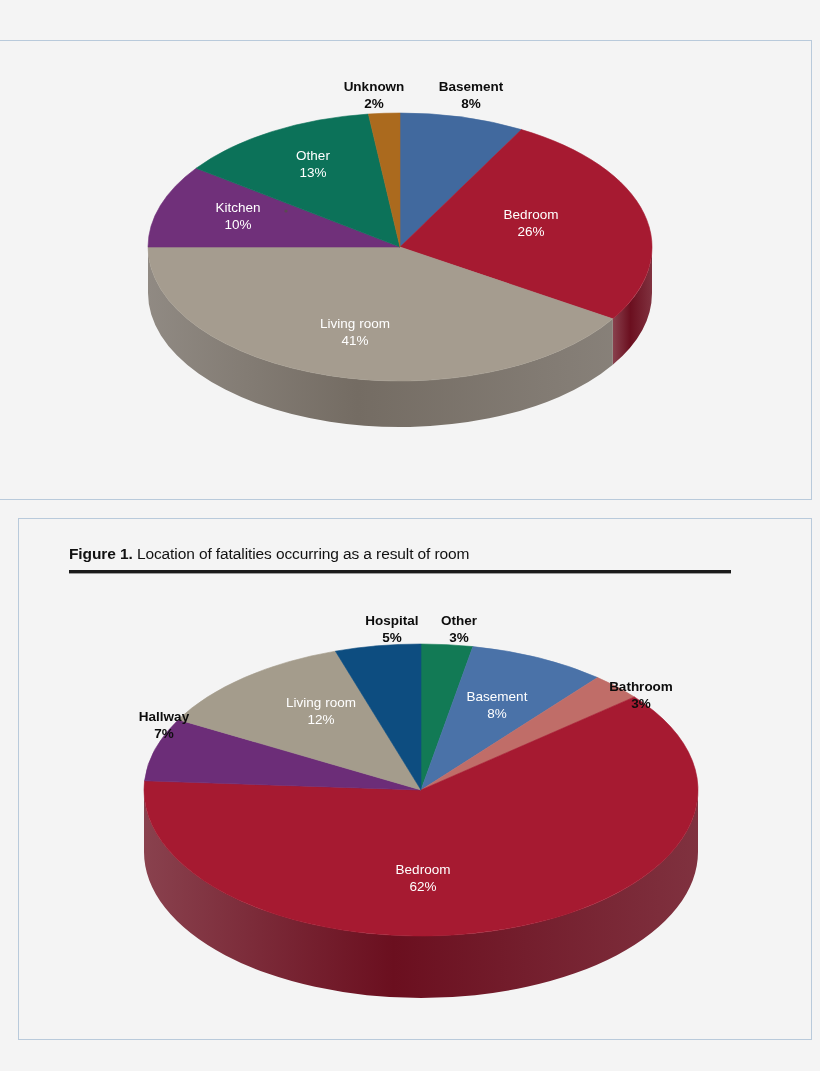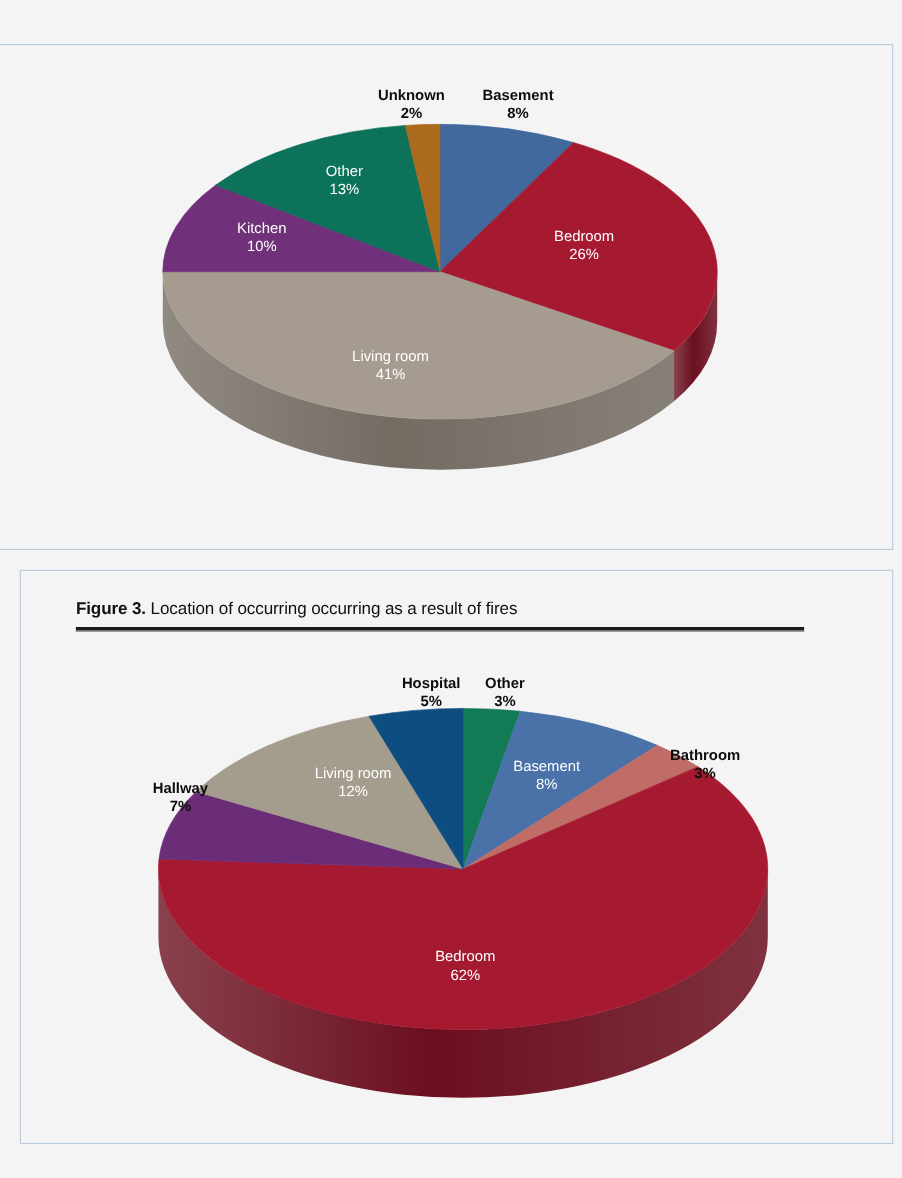--- a/index.html
+++ b/index.html
@@ -132,21 +132,21 @@
           <text x="238" y="171" class="slice-label inside" fill="#ffffff"><tspan x="238" dy="0">Kitchen</tspan><tspan x="238" dy="16.5" class="pct">10%</tspan></text>
           <text x="313" y="119" class="slice-label inside" fill="#ffffff"><tspan x="313" dy="0">Other</tspan><tspan x="313" dy="16.5" class="pct">13%</tspan></text>
           <text x="374" y="50" class="slice-label outside" fill="#0d0d0d"><tspan x="374" dy="0">Unknown</tspan><tspan x="374" dy="16.5" class="pct">2%</tspan></text>
         </g>
       </svg>
   </div>
 
   <div class="figure-box" id="figure-box-bottom">
     <div class="caption">
       <div class="caption-text">
-        <span class="lead">Figure 3.</span><span> Location of occurring occurring as a result of fires</span>
+        <span class="lead">Figure 1.</span><span> Location of fatalities occurring as a result of room</span>
       </div>
       <div class="caption-rule"></div>
     </div>
     <svg class="chart" id="chart-1" width="794" height="522" viewBox="0 0 794 522">
         <defs>
           <linearGradient id="g_chart-1_Bedroom" x1="0" y1="0" x2="1" y2="0">
             <stop offset="0%" stop-color="#6b0f1f" stop-opacity="0.78"></stop>
             <stop offset="45%" stop-color="#6b0f1f" stop-opacity="1"></stop>
             <stop offset="100%" stop-color="#6b0f1f" stop-opacity="0.85"></stop>
           </linearGradient>

